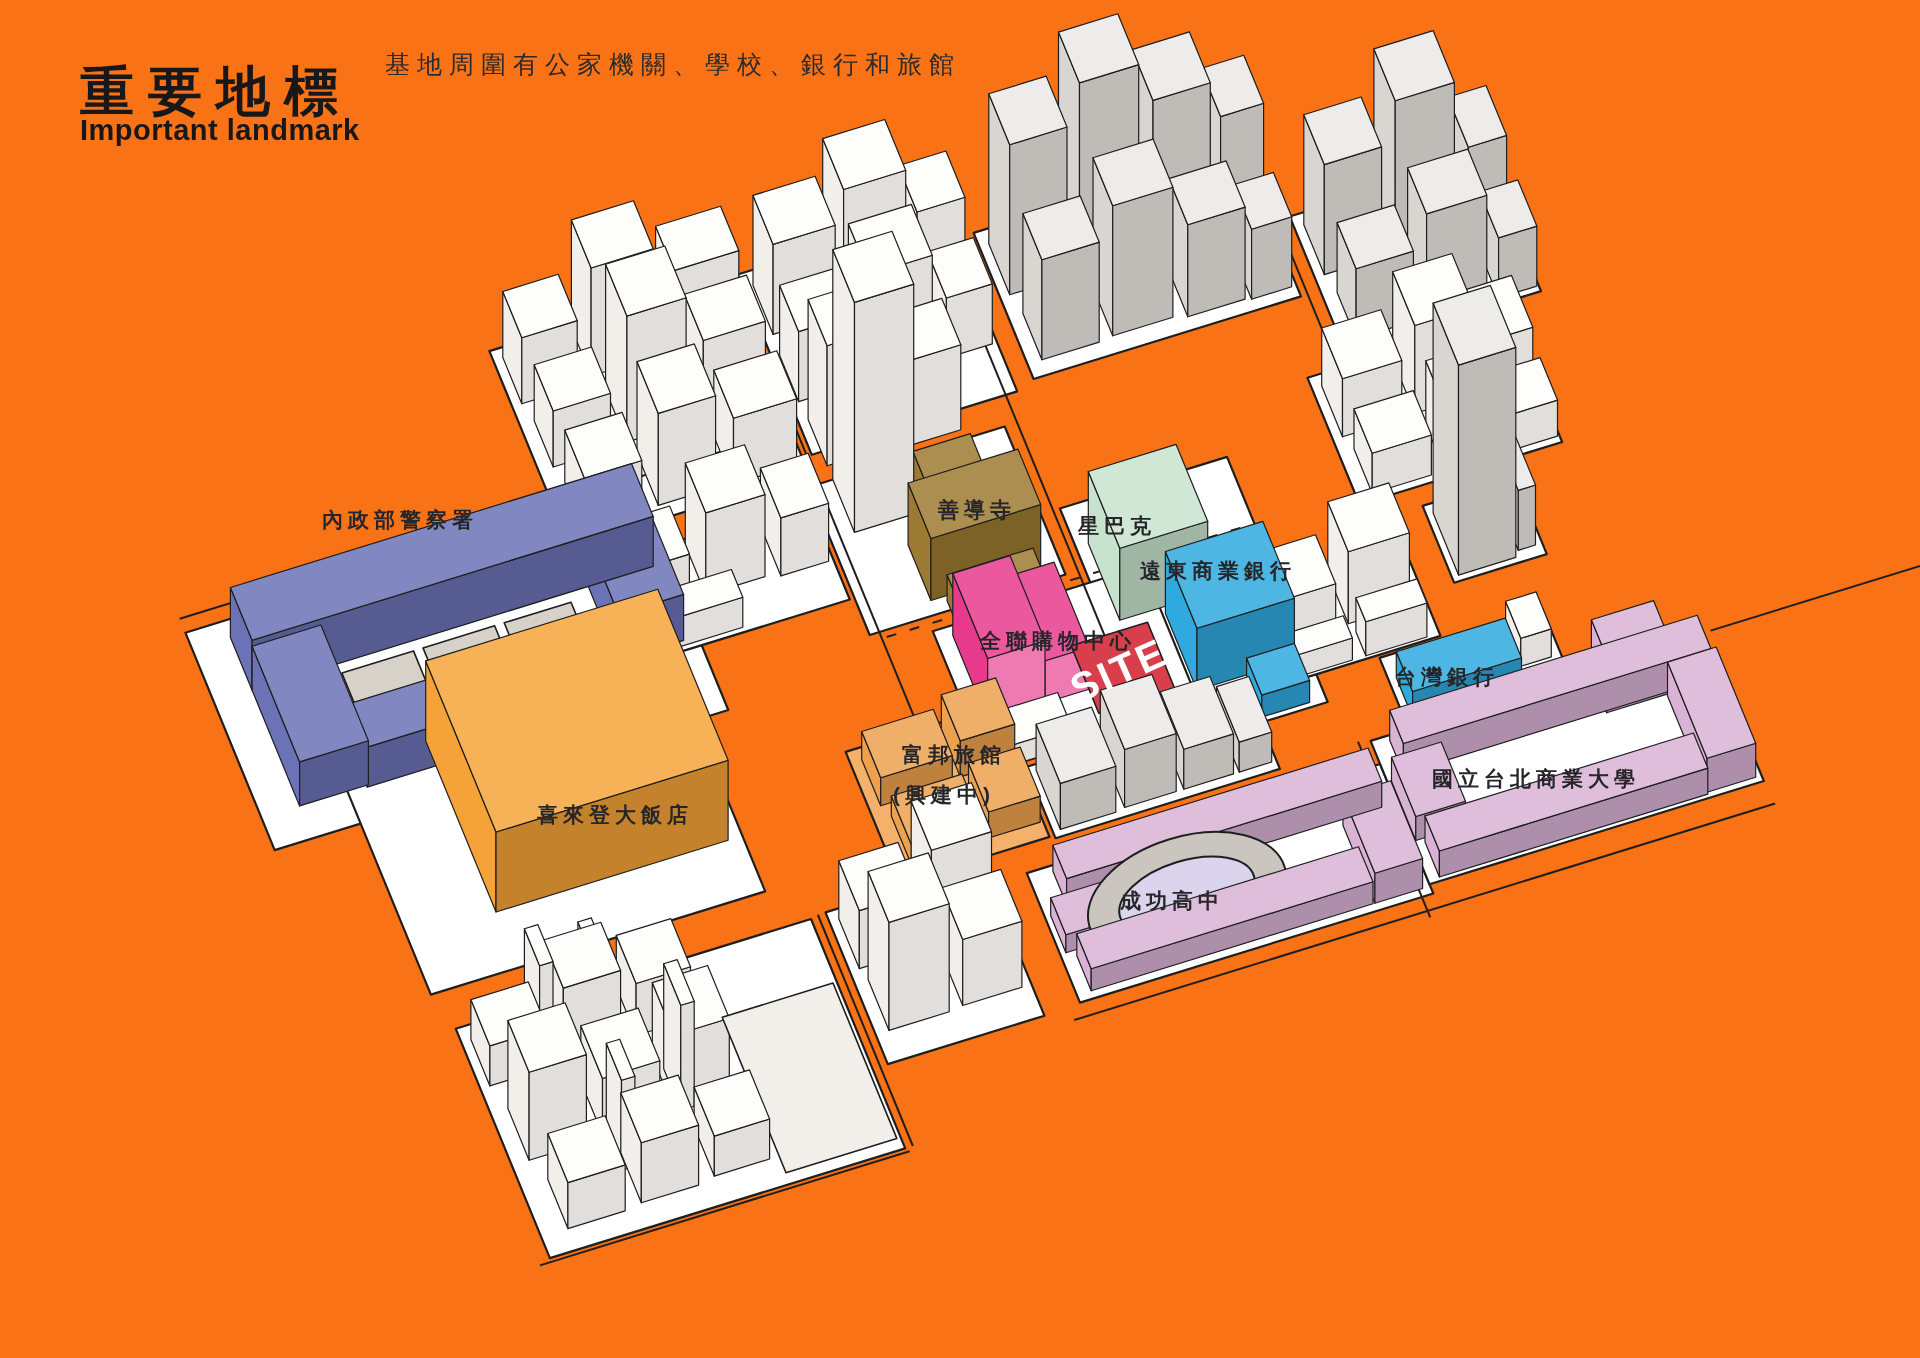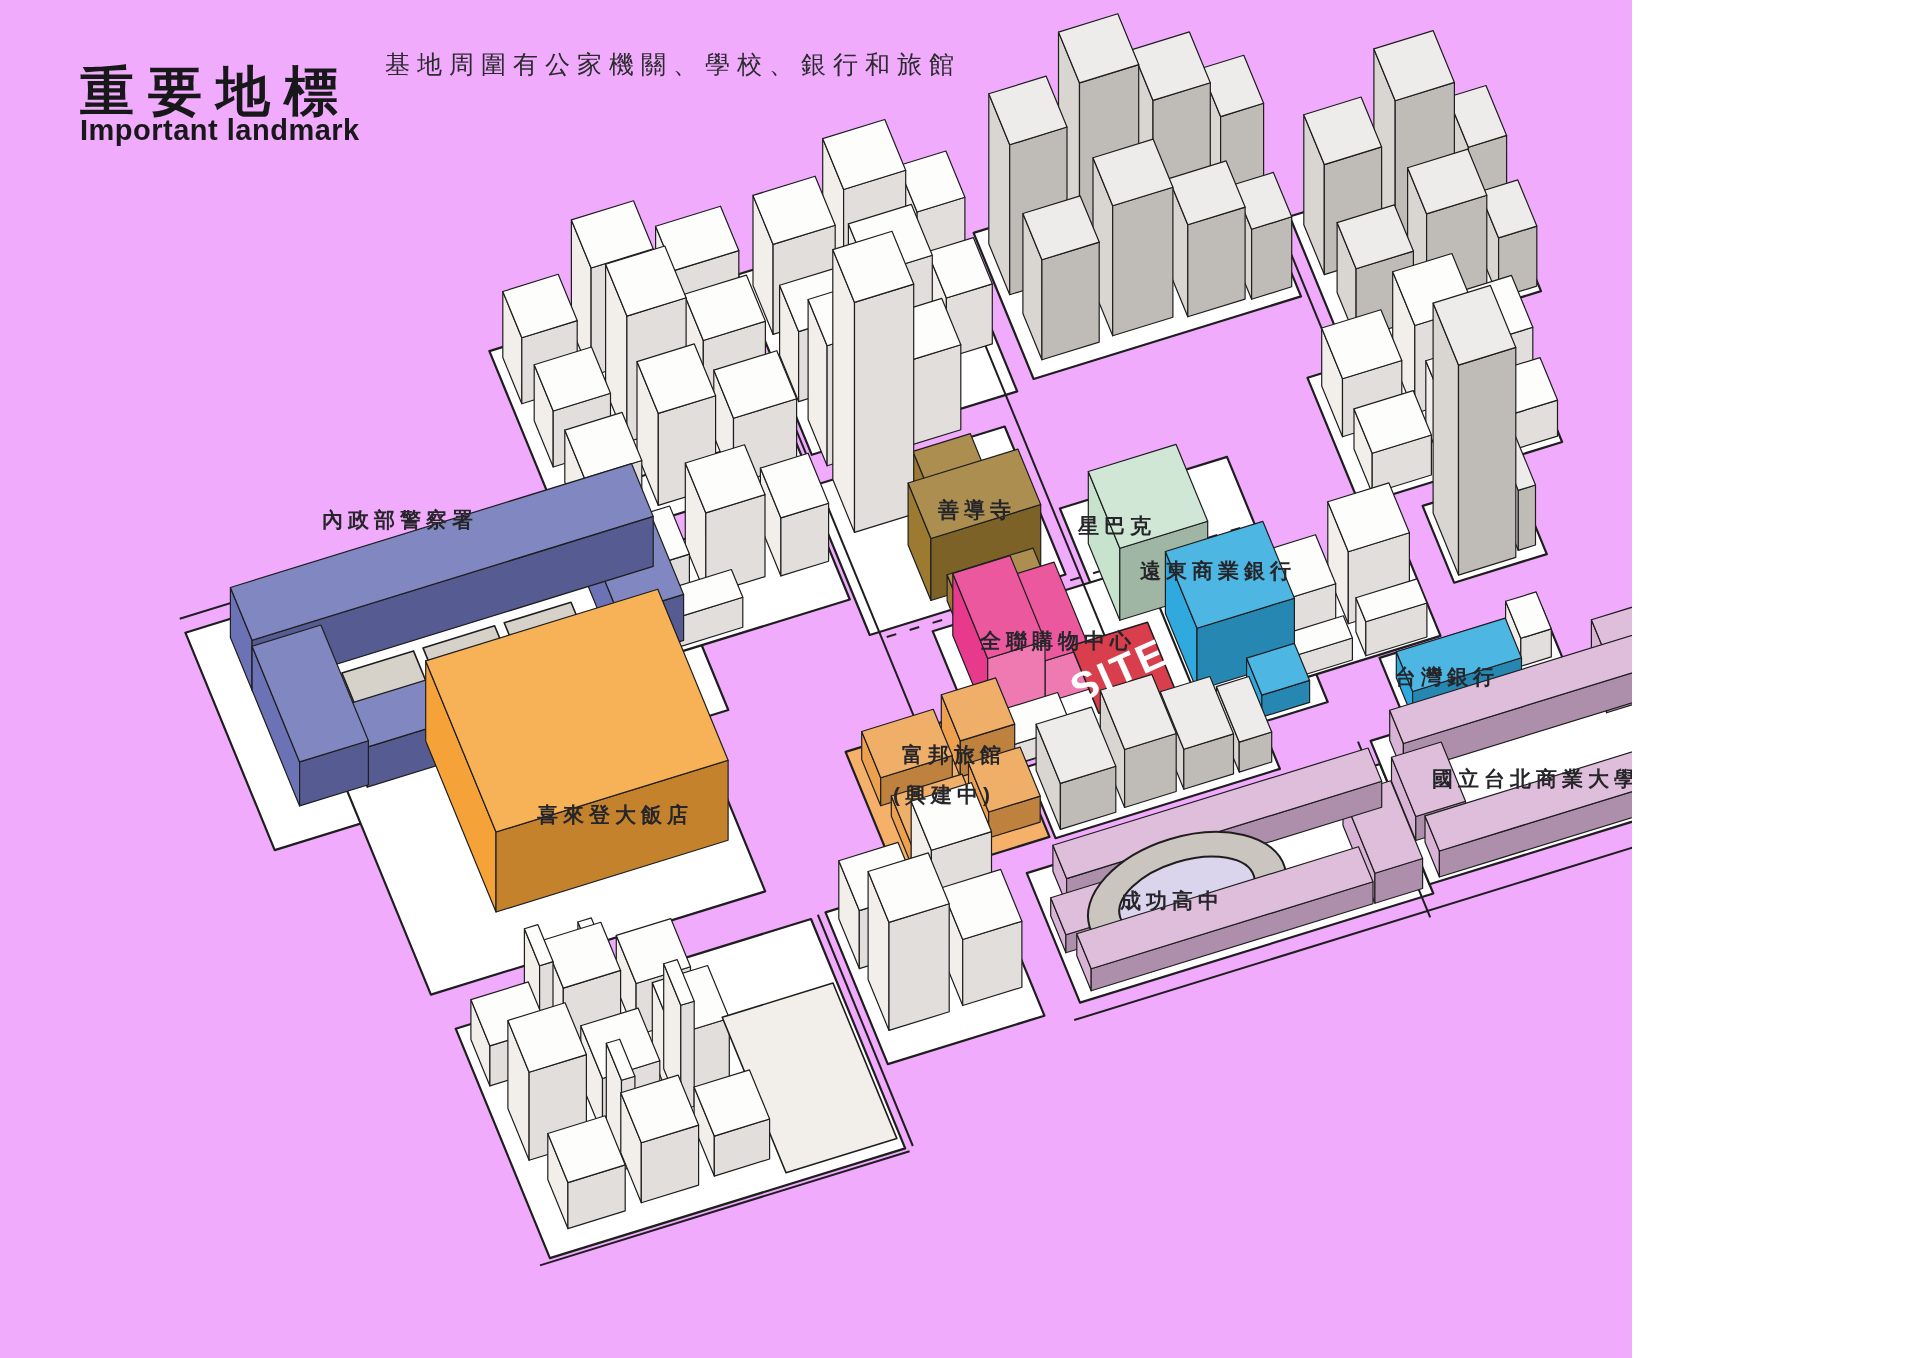--- a/index.html
+++ b/index.html
@@ -1,16 +1,16 @@
 <!DOCTYPE html>
 <html><head>
 <meta charset="utf-8">
 <style>
   html,body{margin:0;padding:0;background:#ffffff;}
-  .page{position:relative;width:1632px;height:1358px;background:#f0abfc;overflow:hidden;
+  .page{position:relative;width:1920px;height:1358px;background:#f97316;overflow:hidden;
         font-family:"Liberation Sans","DejaVu Sans",sans-serif;}
   svg{display:block}
   text{font-family:"Liberation Sans","DejaVu Sans",sans-serif;}
   .t-zh{font-size:54px;font-weight:bold;letter-spacing:14px;fill:#18181a;}
   .t-en{font-size:29px;font-weight:bold;letter-spacing:0.5px;fill:#18181a;}
   .t-sub{font-size:25px;font-weight:500;letter-spacing:7px;fill:#2b2b2e;}
   .lbl{font-size:21px;font-weight:bold;letter-spacing:5px;fill:#26262a;}
   .lbl-site{font-size:40px;font-weight:bold;letter-spacing:3px;fill:#ffffff;}
 </style>
 </head>

